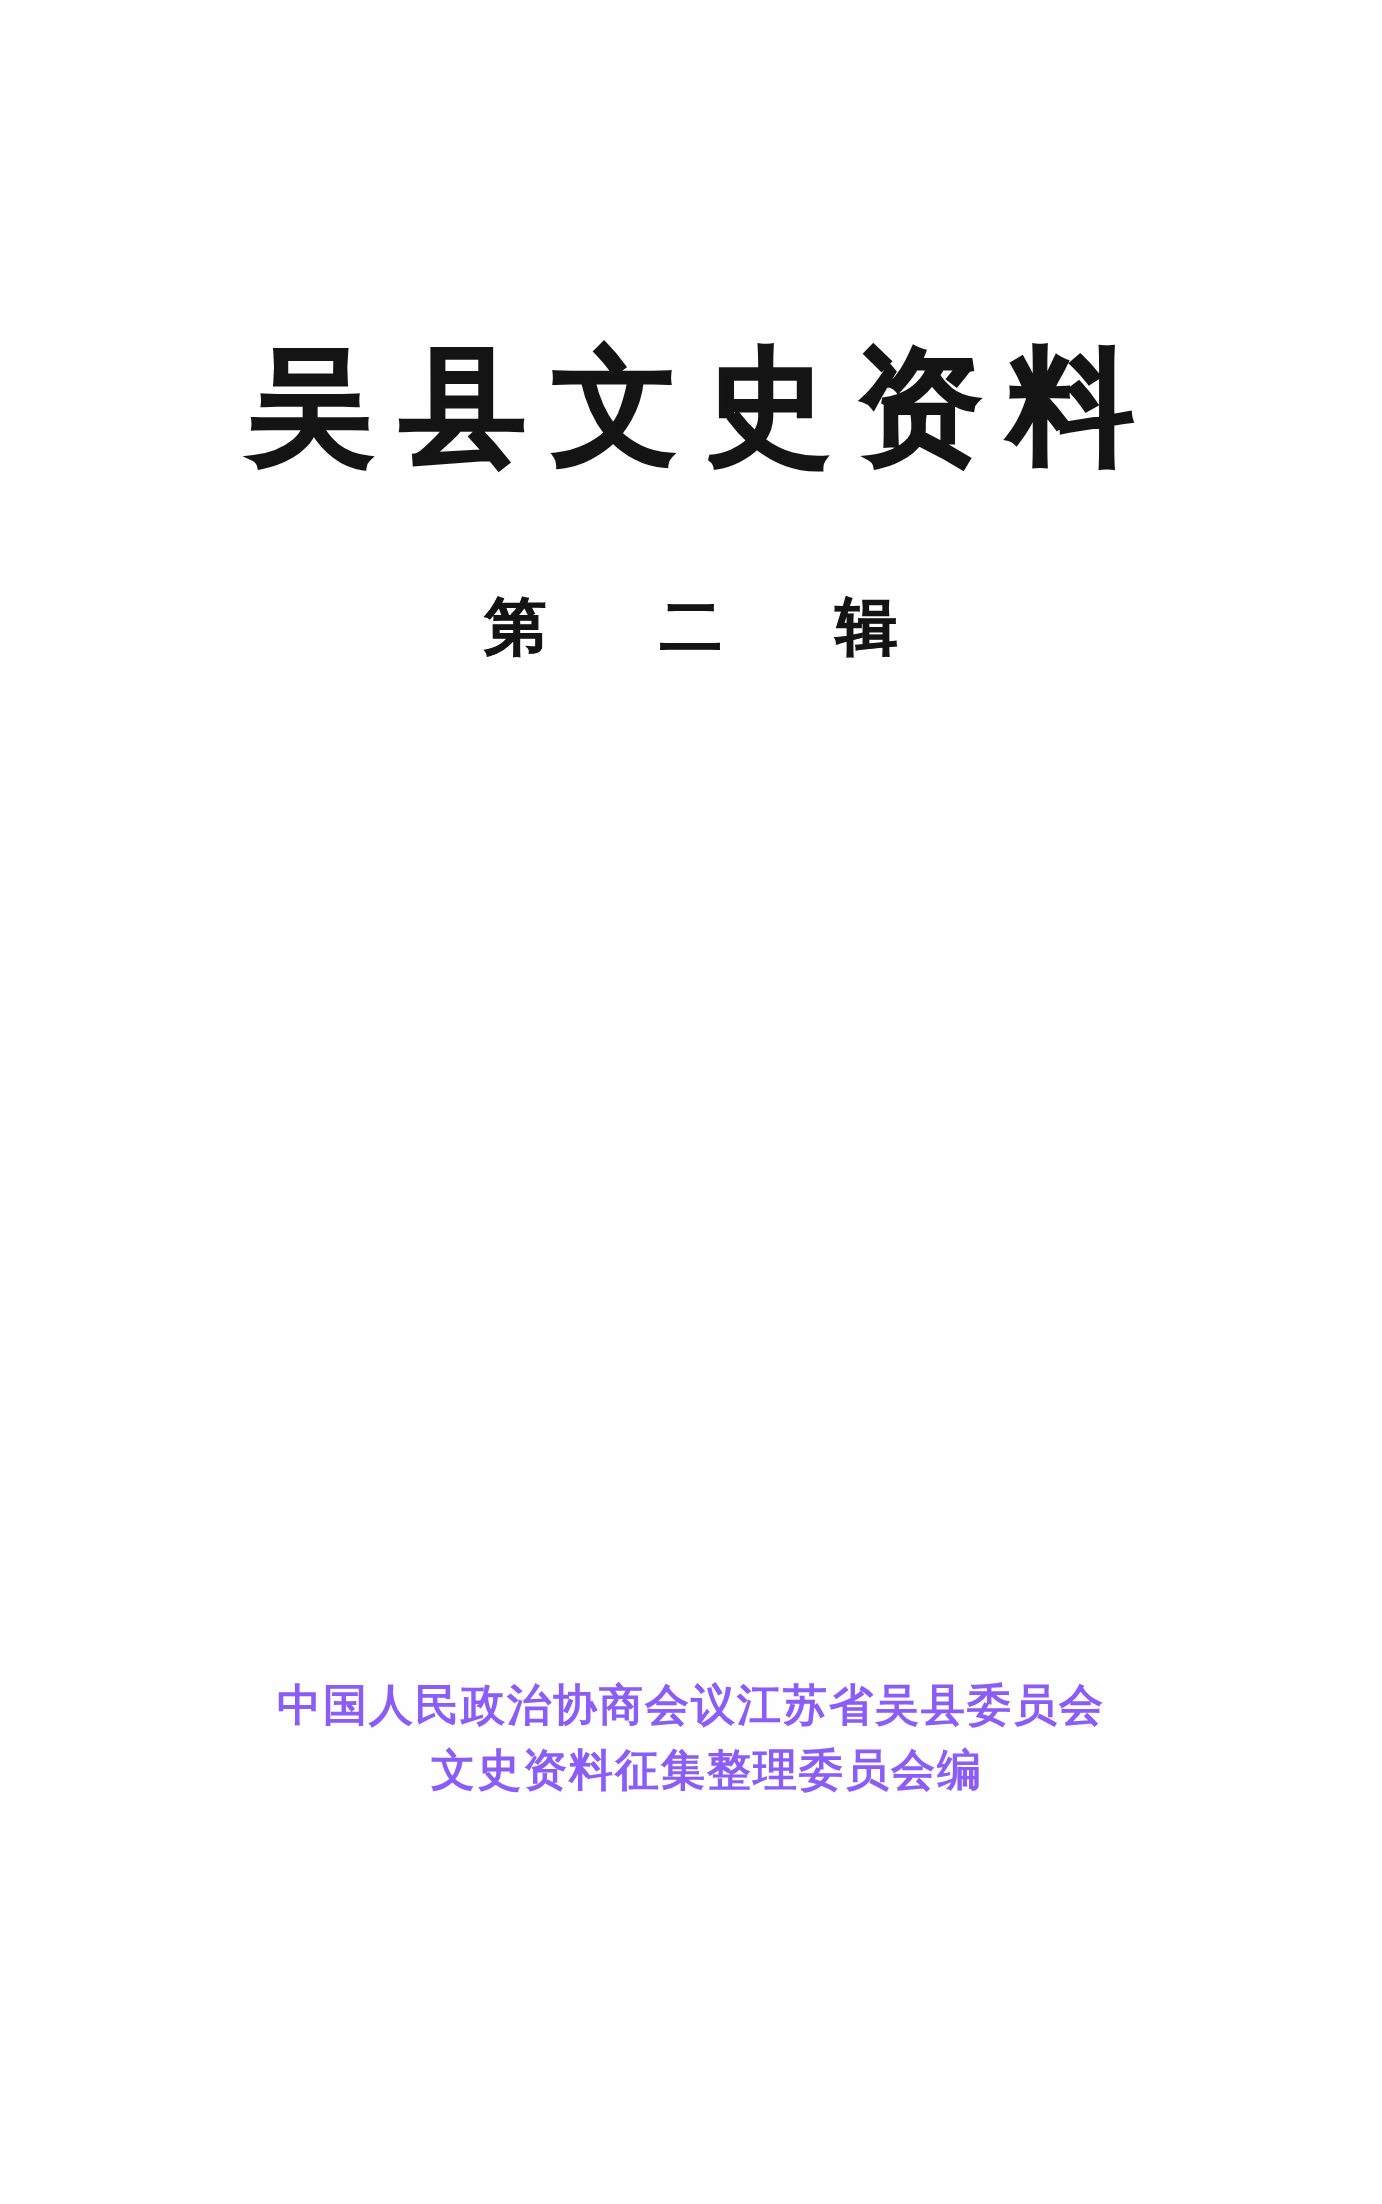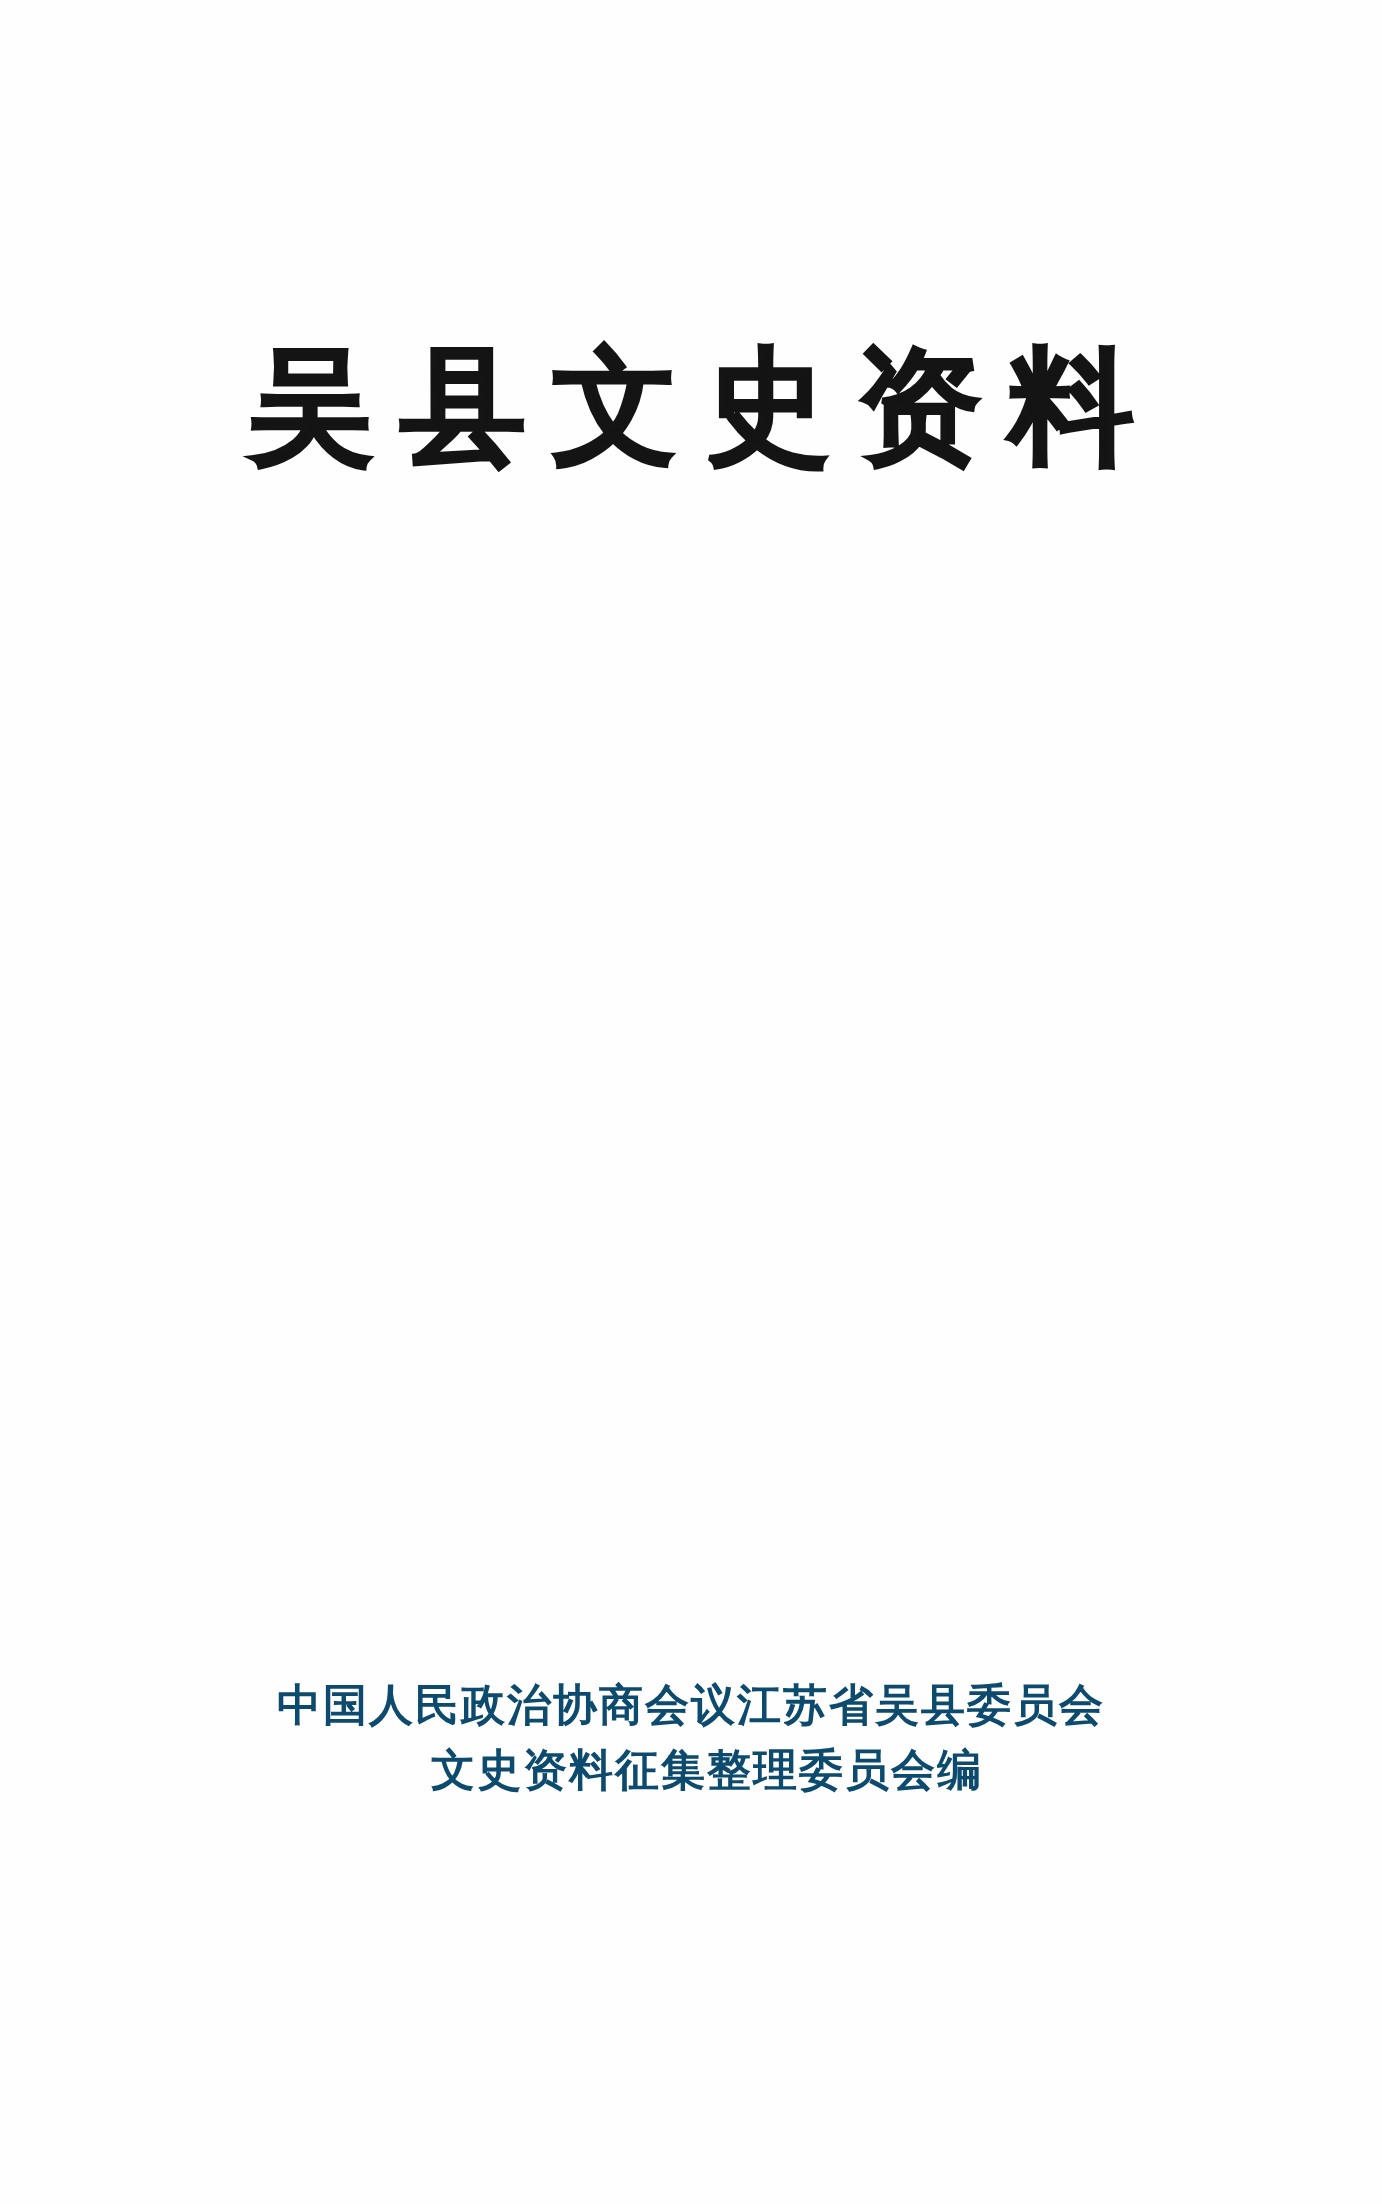--- a/index.html
+++ b/index.html
@@ -65,34 +65,35 @@
     left: 0;
     width: 100%;
     text-align: center;
   }
   .publisher-line {
     font-family: "DejaVu Serif", "Liberation Serif", serif;
     font-weight: 600;
     font-size: 44px;
     line-height: 1.48;
     letter-spacing: 2px;
-    color: #0c4a6e;
+    color: #8b5cf6;
     white-space: nowrap;
   }
   .publisher-line.second {
     letter-spacing: 2px;
     margin-left: 32px;
   }
 </style>
 </head>
 <body>
 
 <div class="page">
 
   <div class="title-main">吴县文史资料</div>
 
+  <div class="title-volume">第 二 辑</div>
 
   <div class="publisher">
     <div class="publisher-line first">中国人民政治协商会议江苏省吴县委员会</div>
     <div class="publisher-line second">文史资料征集整理委员会编</div>
   </div>
 
 </div>
 
 </body></html>

